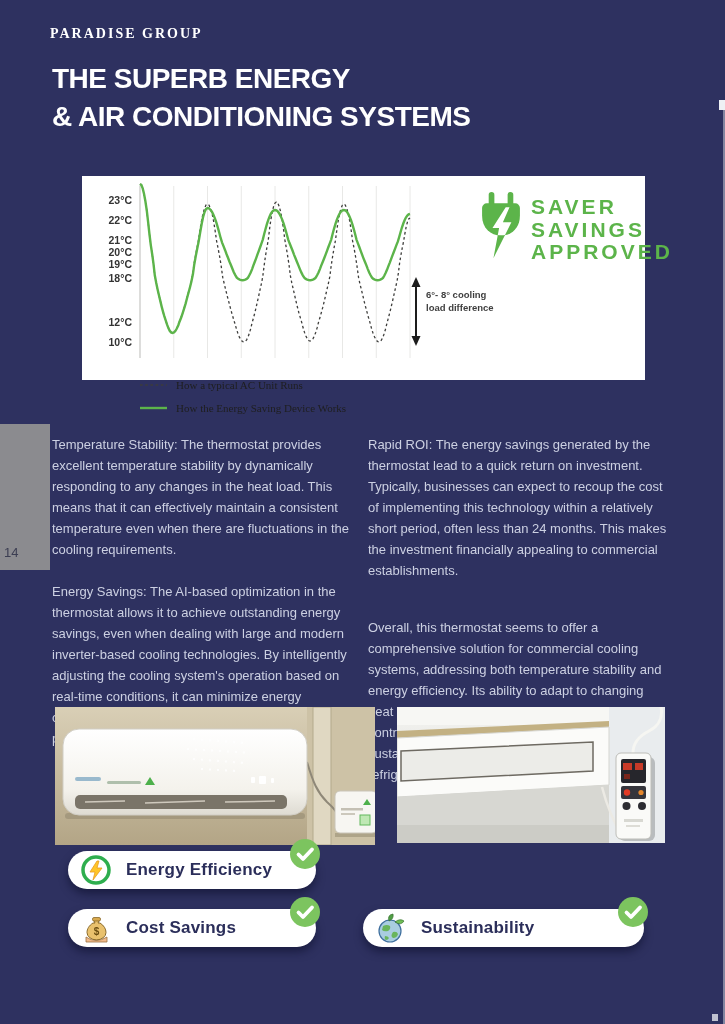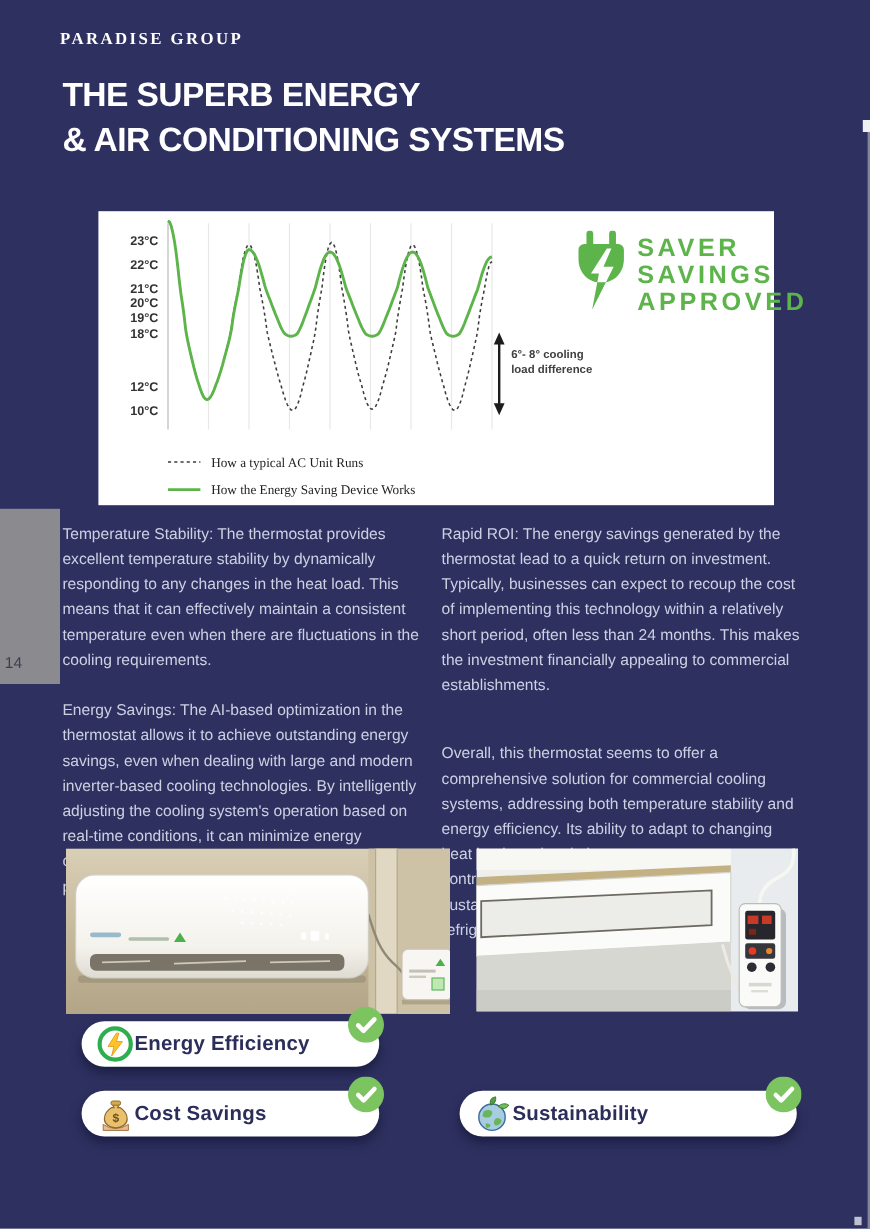--- a/index.html
+++ b/index.html
@@ -3,39 +3,39 @@
 <meta charset="utf-8">
 <style>
   html,body{margin:0;padding:0;}
   .page{position:relative;width:725px;height:1024px;background:var(--bg,#2e3160);
         overflow:hidden;font-family:"Liberation Sans",sans-serif;}
   .brand{position:absolute;left:50px;top:26px;color:#fff;
          font-family:"Liberation Serif",serif;font-weight:bold;
          font-size:14px;letter-spacing:2px;}
   .title{position:absolute;left:52px;top:60px;color:#fff;font-weight:bold;
          font-size:28px;letter-spacing:-0.5px;line-height:38px;}
-  .chart-panel{position:absolute;left:82px;top:176px;width:563px;height:245px;background:#ffffff;}
+  .chart-panel{position:absolute;left:82px;top:176px;width:563px;height:204px;background:#ffffff;}
   .chart-svg{position:absolute;left:0;top:0;}
   .tick{font:600 10.5px "Liberation Sans",sans-serif;fill:#333;}
   .anno{font:600 9.5px "Liberation Sans",sans-serif;fill:#3f3f3f;}
   .legend{font:11px "Liberation Serif",serif;fill:#1e1e1e;}
   .approval-logo{position:absolute;left:398px;top:16px;display:flex;align-items:flex-start;gap:9px;}
   .approval-text{color:var(--accent,#5cb44a);font-weight:bold;font-size:21px;
                  letter-spacing:3px;line-height:22.5px;padding-top:4px;}
   .page-tab{position:absolute;left:0;top:424px;width:50px;height:146px;background:#8b8b8f;}
   .page-num{position:absolute;left:4px;bottom:10px;font-size:13px;color:#3c3e52;}
   .col{position:absolute;top:434px;width:300px;color:var(--body-text,#ccd0e2);
        font-size:13px;line-height:21px;}
   .col-left{left:52px;}
   .col-right{left:368px;}
   .col p{margin:0 0 21px 0;}
   .col-right p{margin-bottom:36px;}
   .photo{position:absolute;display:block;}
   .badge{position:absolute;height:38px;background:#fff;border-radius:19px;
-         display:flex;align-items:center;padding-left:12px;
+         display:flex;align-items:center;padding-left:12px;gap:14px;
          box-shadow:0 5px 9px rgba(8,10,35,.5);}
   .badge-label{color:#2b2e5a;font-weight:bold;font-size:17px;letter-spacing:.2px;white-space:nowrap;}
   .badge-icon{width:32px;height:32px;flex:0 0 32px;}
   .badge-check{position:absolute;top:-12px;right:-4px;width:30px;height:30px;}
   .edge-line{position:absolute;right:0;top:106px;width:2px;height:918px;
              background:#c9cbd6;opacity:.55;}
   .edge-notch{position:absolute;right:0;top:100px;width:6px;height:10px;background:#eef0f4;}
   .edge-notch2{position:absolute;right:7px;top:1014px;width:6px;height:7px;background:#e4e6ec;opacity:.8;}
 </style>
 </head>
@@ -215,21 +215,21 @@
       <text x="16.5" y="23" text-anchor="middle" font-family="Liberation Sans, sans-serif" font-size="10" font-weight="bold" fill="#6b4e12">$</text>
     </svg>
     <span class="badge-label">Cost Savings</span>
     <svg class="badge-check" viewBox="0 0 30 30">
       <circle cx="15" cy="15" r="15" style="fill:var(--check)"></circle>
       <path d="M8.5,15.5 l4.5,4.5 l9,-9.5" stroke="#fff" stroke-width="3.8" fill="none" stroke-linecap="round" stroke-linejoin="round"></path>
     </svg>
   </div>
 
 
-  <div class="badge" style="left:383px;top:909px;width:269px;">
+  <div class="badge" style="left:363px;top:909px;width:269px;">
     <svg class="badge-icon" viewBox="0 0 32 32">
       <circle cx="15" cy="19" r="11" fill="#a9cde0" stroke="#3f6f9e" stroke-width="1.2"></circle>
       <path d="M8,14 q4,-2 7,0 q1,3 -2,5 q-4,1 -6,-1 z" fill="#69b55c"></path>
       <path d="M18,20 q4,-1 5,2 q-1,4 -5,4 q-3,-2 0,-6 z" fill="#69b55c"></path>
       <path d="M10,24 q3,0 4,2 q-1,2 -3,2 q-2,-1 -1,-4 z" fill="#69b55c"></path>
       <path d="M14,9 q-2,-6 4,-7 q1,5 -4,7 z" fill="#4f9e45" stroke="#35702d" stroke-width="0.7"></path>
       <path d="M20,10 q5,-4 9,-1 q-3,5 -9,1 z" fill="#6fbe54" stroke="#35702d" stroke-width="0.7"></path>
     </svg>
     <span class="badge-label">Sustainability</span>
     <svg class="badge-check" viewBox="0 0 30 30">

